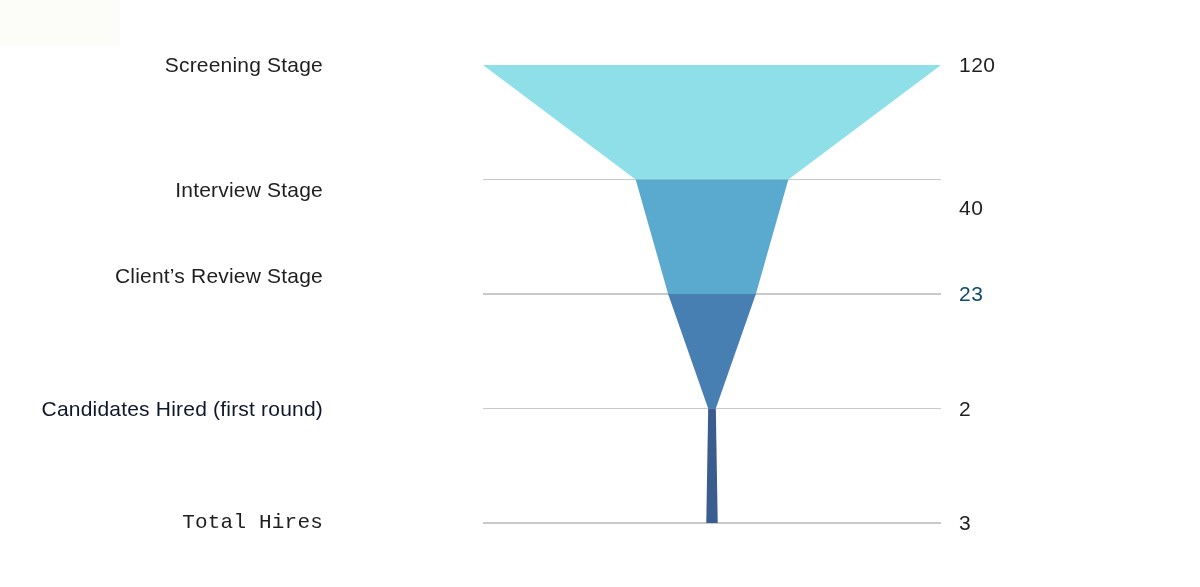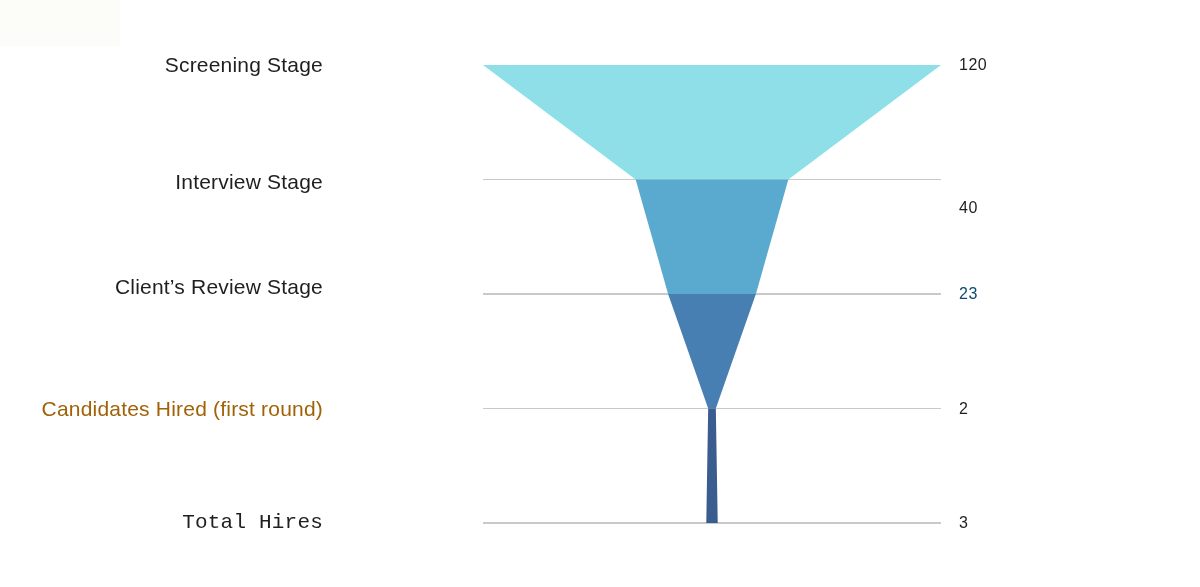--- a/index.html
+++ b/index.html
@@ -31,21 +31,21 @@
     text-align: right;
     font-size: 21px;
     letter-spacing: 0.2px;
     white-space: nowrap;
   }
   .row-value {
     position: absolute;
     left: 959px;
     height: 30px;
     line-height: 30px;
-    font-size: 16px;
+    font-size: 21px;
     letter-spacing: 0.5px;
     white-space: nowrap;
     text-align: right;
   }
   .connector {
     position: absolute;
     height: 1.6px;
   }
   #funnel-svg {
     position: absolute;
@@ -56,27 +56,27 @@
 </style>
 </head>
 <body>
 
 <div class="canvas">
   <div class="patch"></div>
   <div id="rows-layer">
       <div class="row-label" style="top: 50px; color: rgb(31, 31, 31);">Screening Stage</div>
       <div class="row-value" style="top: 50px; color: rgb(31, 31, 31);">120</div>
       <div class="connector" style="left: 483px; width: 458px; top: 178.7px; background: rgb(201, 201, 201);"></div>
-      <div class="row-label" style="top: 167px; color: rgb(31, 31, 31);">Interview Stage</div>
+      <div class="row-label" style="top: 175px; color: rgb(31, 31, 31);">Interview Stage</div>
       <div class="row-value" style="top: 164.5px; color: rgb(31, 31, 31); margin-top: 28px;">40</div>
       <div class="connector" style="left: 483px; width: 458px; top: 293.2px; background: rgb(201, 201, 201);"></div>
-      <div class="row-label" style="top: 272px; color: rgb(31, 31, 31);">Client’s Review Stage</div>
+      <div class="row-label" style="top: 261px; color: rgb(31, 31, 31);">Client’s Review Stage</div>
       <div class="row-value" style="top: 279px; color: #0c4a6e;">23</div>
       <div class="connector" style="left: 483px; width: 458px; top: 407.7px; background: rgb(201, 201, 201);"></div>
-      <div class="row-label" style="top: 393.5px; color: #a16207;">Candidates Hired (first round)</div>
+      <div class="row-label" style="top: 393.5px; color: #0f172a;">Candidates Hired (first round)</div>
       <div class="row-value" style="top: 393.5px; color: rgb(31, 31, 31);">2</div>
       <div class="connector" style="left: 483px; width: 458px; top: 522.2px; background: rgb(201, 201, 201);"></div>
       <div class="row-label" style="top: 508px; color: rgb(31, 31, 31); font-family: Liberation Mono, monospace;">Total Hires</div>
       <div class="row-value" style="top: 508px; color: rgb(31, 31, 31);">3</div>
     </div>
   <svg id="funnel-svg" width="1200" height="587" viewBox="0 0 1200 587">
       <polygon points="483,65 941,65 788.3333333333334,179.5 635.6666666666666,179.5" fill="#8EDFE8"></polygon>
       <polygon points="635.6666666666666,179.5 788.3333333333334,179.5 755.8916666666667,294 668.1083333333333,294" fill="#5AA9CE"></polygon>
       <polygon points="668.1083333333333,294 755.8916666666667,294 715.8166666666667,408.5 708.1833333333333,408.5" fill="#477FB3"></polygon>
       <polygon points="708.1833333333333,408.5 715.8166666666667,408.5 717.725,523 706.275,523" fill="#3A5C8F"></polygon>

